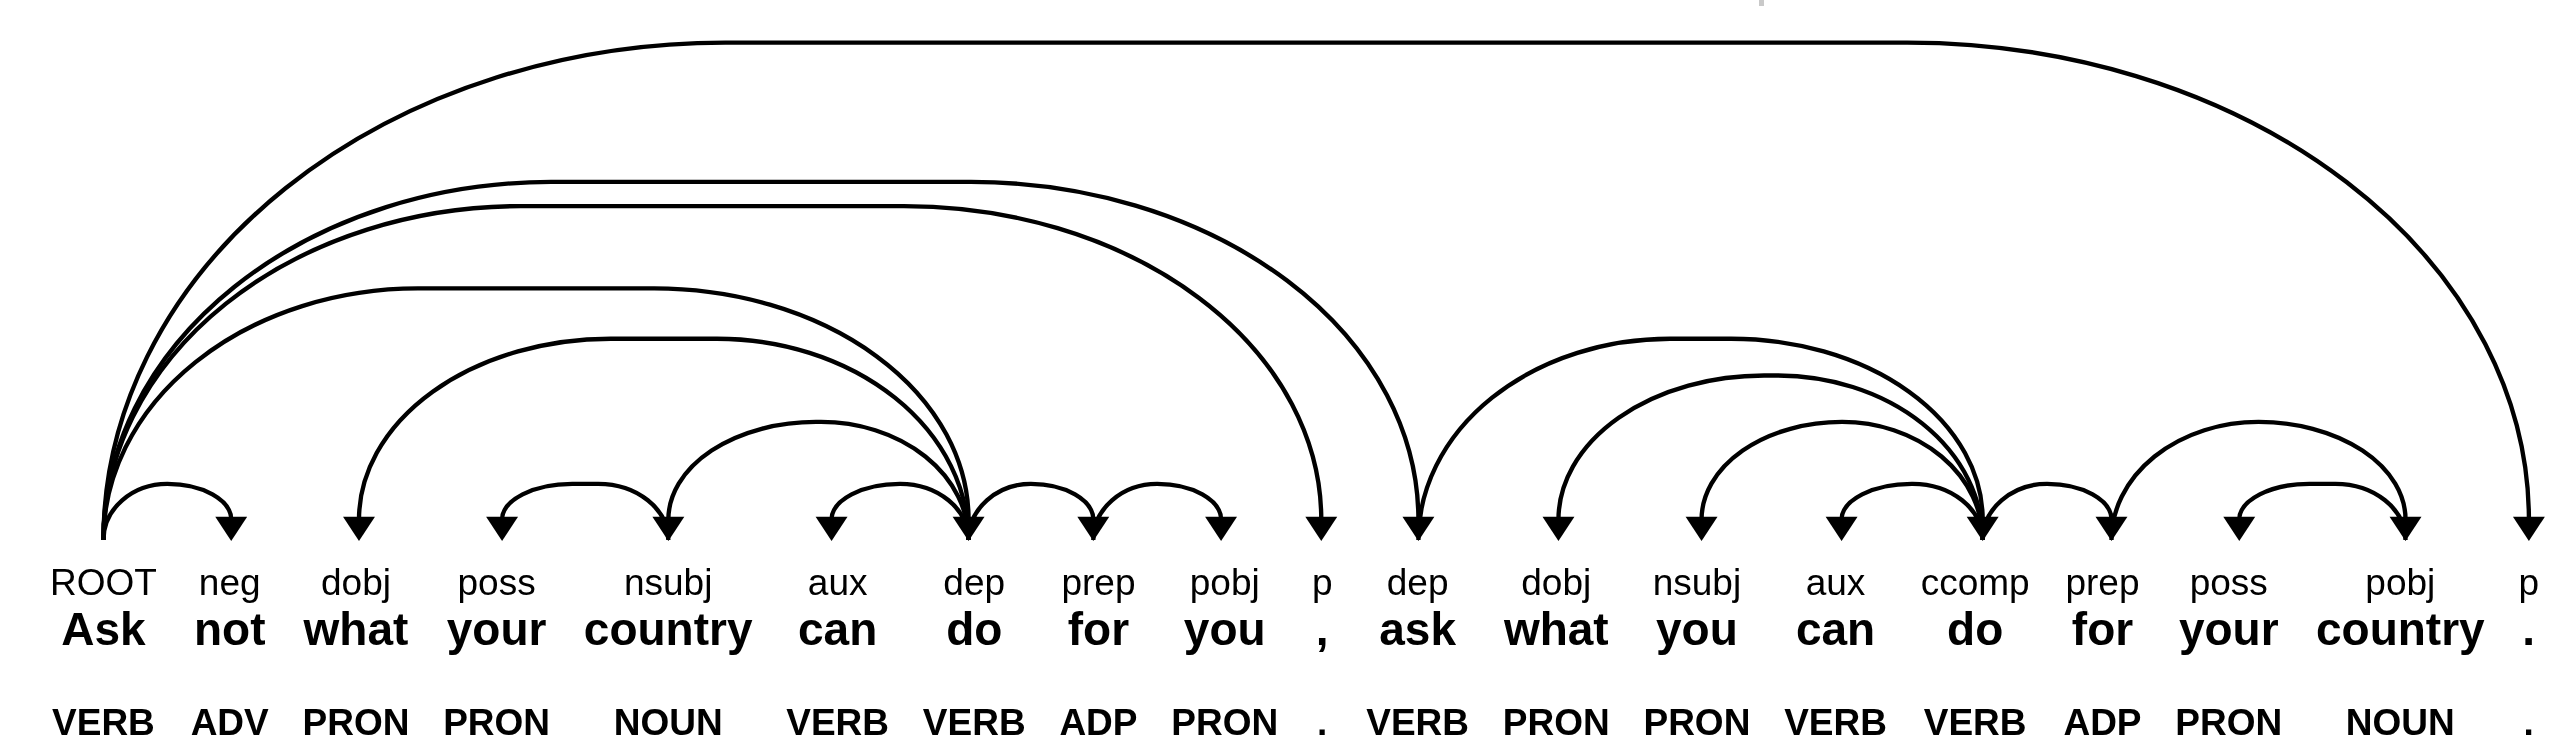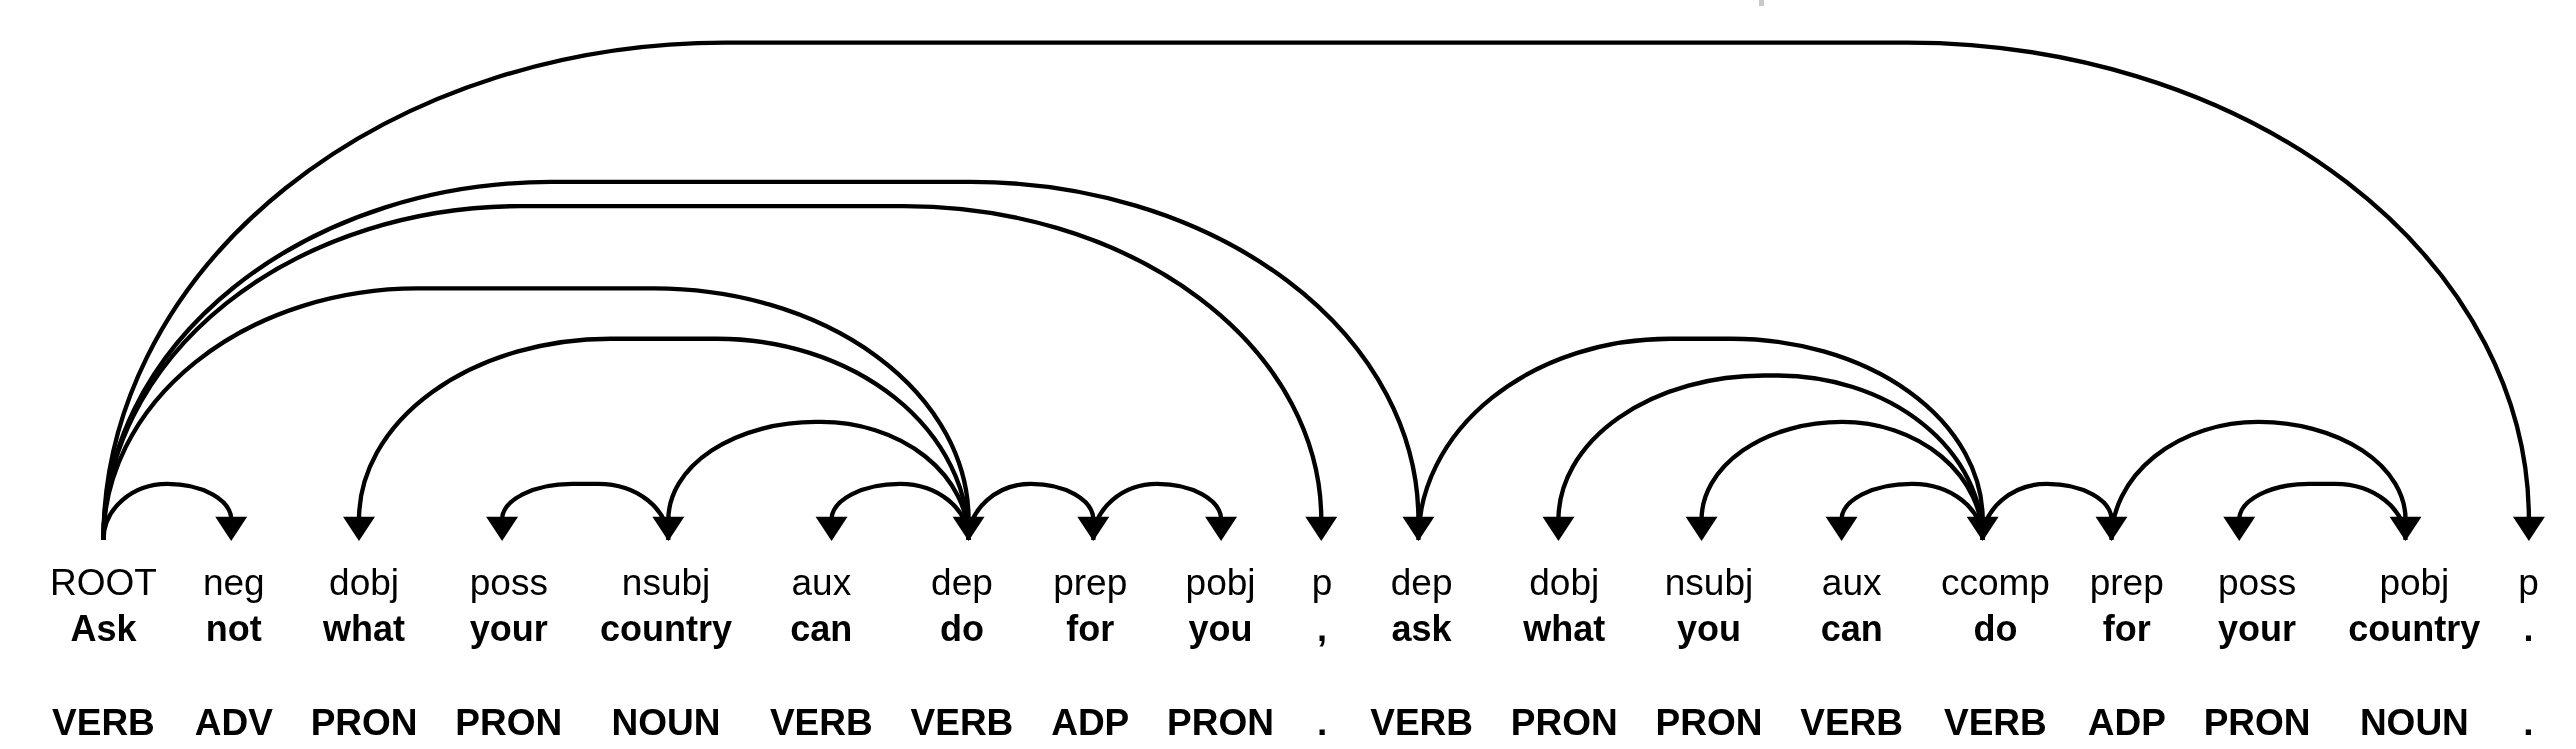--- a/index.html
+++ b/index.html
@@ -47,21 +47,21 @@
     flex-direction: column;
     align-items: center;
     white-space: nowrap;
   }
   .dep {
     font-size: 37px;
     line-height: 45px;
     font-weight: normal;
   }
   .word {
-    font-size: 36px;
+    font-size: 46px;
     line-height: 48px;
     font-weight: bold;
   }
   .pos {
     font-size: 37px;
     line-height: 43px;
     margin-top: 48px;
     font-weight: bold;
   }
   #caret-artifact {

